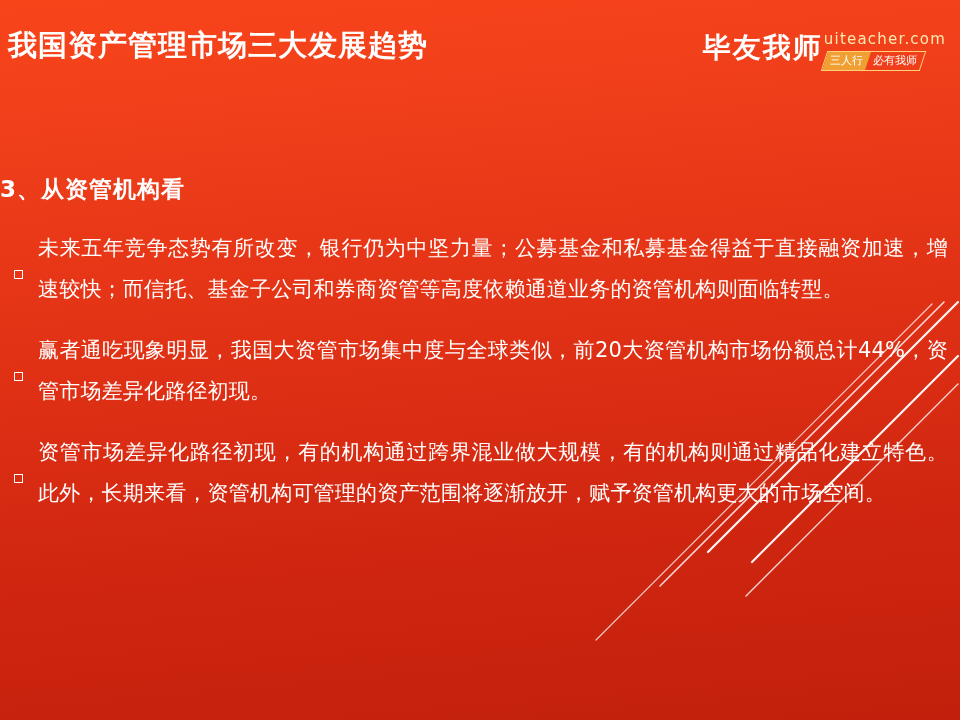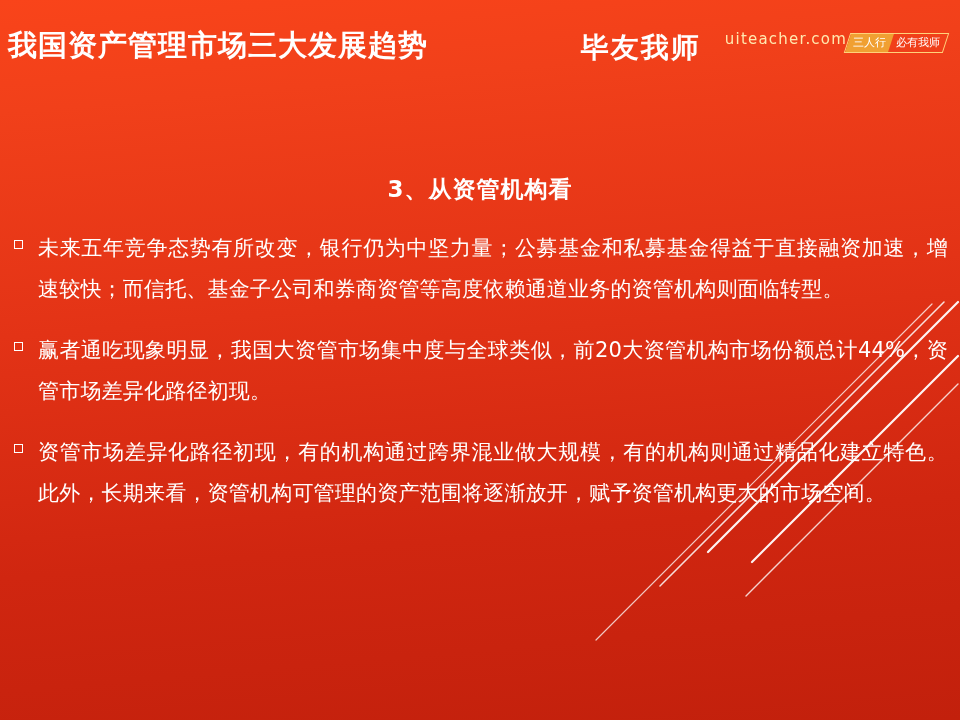--- a/index.html
+++ b/index.html
@@ -59,23 +59,23 @@
   }
   .logo-cn {
     font-size: 28px;
     font-weight: bold;
     color: #ffffff;
     letter-spacing: 2px;
     line-height: 44px;
     white-space: nowrap;
   }
   .logo-right {
-    margin-left: 24px;
-    display: flex;
-    flex-direction: row;
+    margin-left: 1px;
+    display: flex;
+    flex-direction: column;
     align-items: flex-start;
     padding-top: 4px;
   }
   .logo-domain {
     font-size: 15px;
     color: #ffe9b0;
     letter-spacing: 1.2px;
     line-height: 18px;
     white-space: nowrap;
     font-family: "DejaVu Sans", "Liberation Sans", sans-serif;
@@ -110,37 +110,36 @@
     display: inline-block;
     transform: skewX(18deg);
   }
 
   
   .subtitle {
     position: absolute;
     left: 0;
     top: 174px;
     width: 960px;
-    text-align: center;
     font-size: 23px;
     font-weight: bold;
     color: #ffffff;
     letter-spacing: 1px;
   }
 
   
   .body {
     position: absolute;
     left: 14px;
     top: 228px;
     width: 934px;
   }
   .bullet {
     display: flex;
-    align-items: flex-start;
+    align-items: center;
     margin-bottom: 20px;
   }
   .bullet-marker {
     flex: 0 0 auto;
     width: 24px;
     padding-top: 11px;
     font-size: 12px;
     line-height: 12px;
     color: #ffffff;
     text-align: left;

